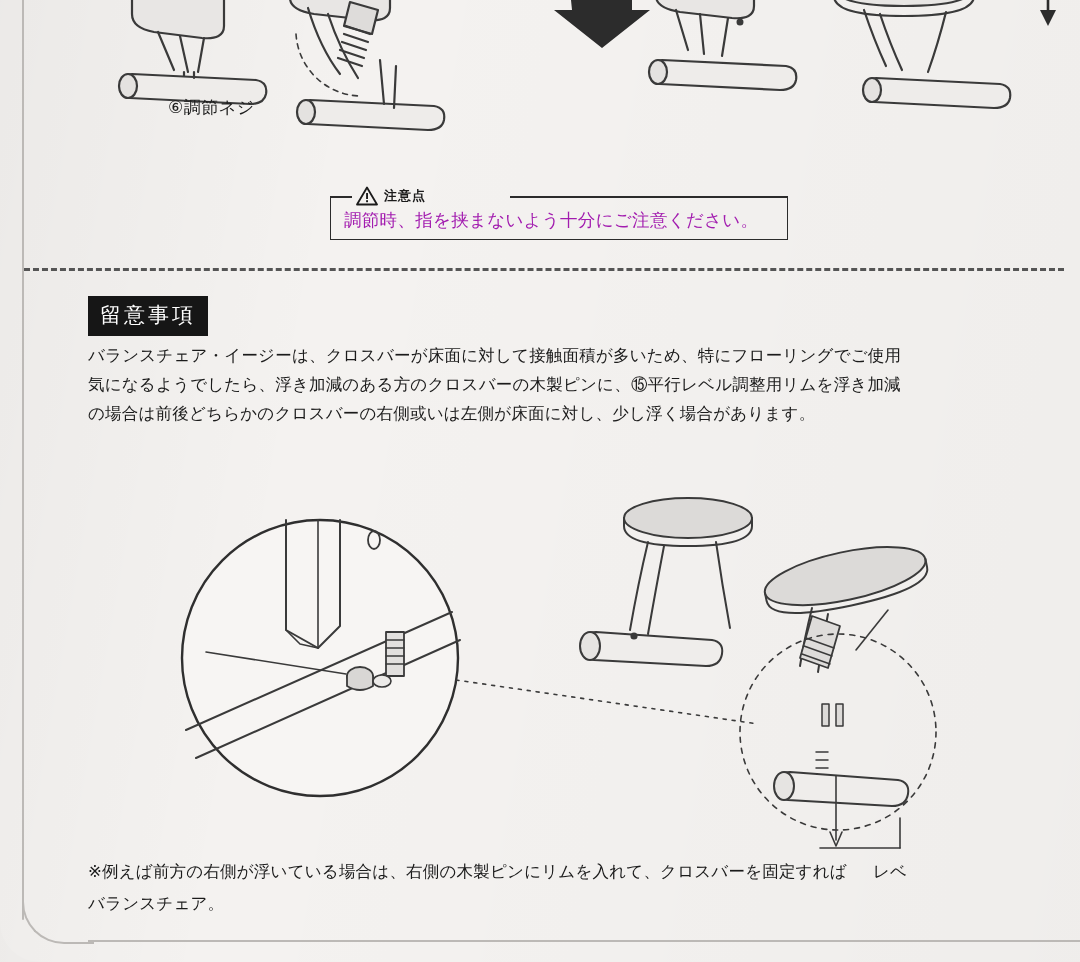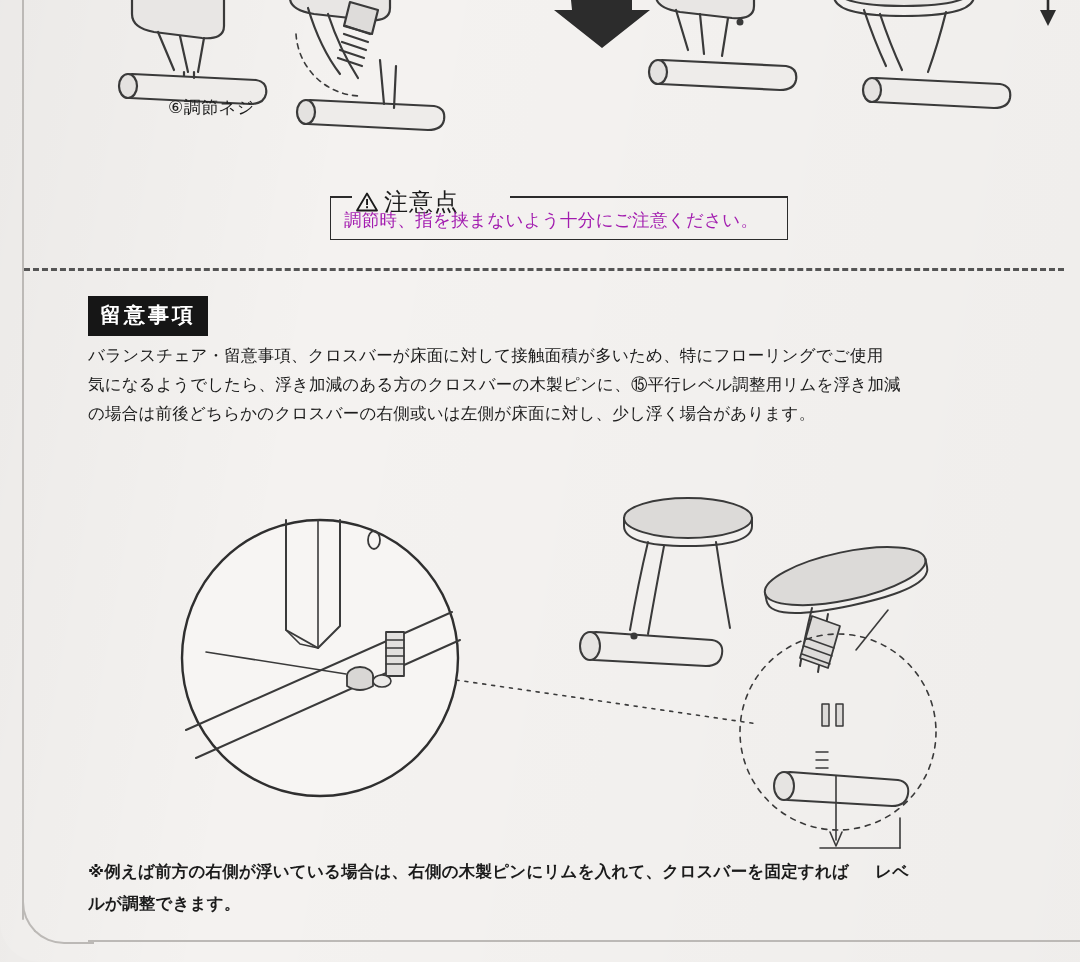--- a/index.html
+++ b/index.html
@@ -98,22 +98,22 @@
   }
   .caution-top-right {
     position: absolute;
     left: 180px; top: 10px;
     width: 278px; height: 1.6px;
     background: #2b2b2b;
   }
   .caution-title {
     position: absolute;
     left: 26px; top: 0px;
-    font-size: 24px;
-    font-weight: normal;
+    font-size: 13px;
+    font-weight: bold;
     color: #1b1b1b;
     letter-spacing: 1px;
     display: flex;
     align-items: center;
     gap: 6px;
   }
   .caution-text {
     position: absolute;
     left: 14px; top: 22px;
     font-size: 17.5px;
@@ -129,21 +129,21 @@
     border-top: 3px dashed #555;
   }
 
   
   .section-heading {
     position: absolute;
     left: 88px; top: 296px;
     background: #161616;
     color: #ffffff;
     font-size: 21px;
-    font-weight: bold;
+    font-weight: normal;
     letter-spacing: 3px;
     padding: 5px 12px 7px 12px;
   }
 
   
   .body-text {
     position: absolute;
     left: 88px; top: 341px;
     width: 910px;
     font-size: 16.5px;
@@ -161,21 +161,20 @@
 
   
   .footnote {
     position: absolute;
     left: 88px; top: 856px;
     width: 930px;
     font-size: 16.5px;
     line-height: 32px;
     color: #1b1b1b;
     letter-spacing: .2px;
-    font-weight: bold;
   }
   .footnote .gap { display: inline-block; width: 26px; }
 
   svg { display: block; }
 </style>
 </head>
 <body>
 
 <div id="page">
   <div class="paper"></div>
@@ -273,21 +272,21 @@
       <span>注意点</span>
     </div>
     <div class="caution-text jp">調節時、指を挟まないよう十分にご注意ください。</div>
   </div>
 
   <div class="dashed-divider"></div>
 
   <div class="section-heading jp">留意事項</div>
 
   <div class="body-text jp">
-    <div>バランスチェア・留意事項、クロスバーが床面に対して接触面積が多いため、特にフローリングでご使用</div>
+    <div>バランスチェア・イージーは、クロスバーが床面に対して接触面積が多いため、特にフローリングでご使用</div>
     <div>気になるようでしたら、浮き加減のある方のクロスバーの木製ピンに、⑮平行レベル調整用リムを浮き加減</div>
     <div>の場合は前後どちらかのクロスバーの右側或いは左側が床面に対し、少し浮く場合があります。</div>
   </div>
 
   <div class="mid-illus">
     <svg width="1080" height="380" viewBox="0 0 1080 380">
       <g fill="none" stroke="#3a3a3a" stroke-width="2" stroke-linecap="round" stroke-linejoin="round">
 
         <circle cx="320" cy="178" r="138" fill="#f7f5f3" stroke="#2f2f2f" stroke-width="2.4"></circle>
 
@@ -357,15 +356,15 @@
         <path d="M888 130 L856 170" stroke-width="1.6"></path>
       </g>
     </svg>
 
   </div>
 
   <div class="footnote jp">
     <div>
       <span>※例えば前方の右側が浮いている場合は、右側の木製ピンにリムを入れて、クロスバーを固定すれば</span><span class="gap"></span><span>レベ</span>
     </div>
-    <div>ルが調整できます。</div>
+    <div>バランスチェア。</div>
   </div>
 </div>
 
 </body></html>

